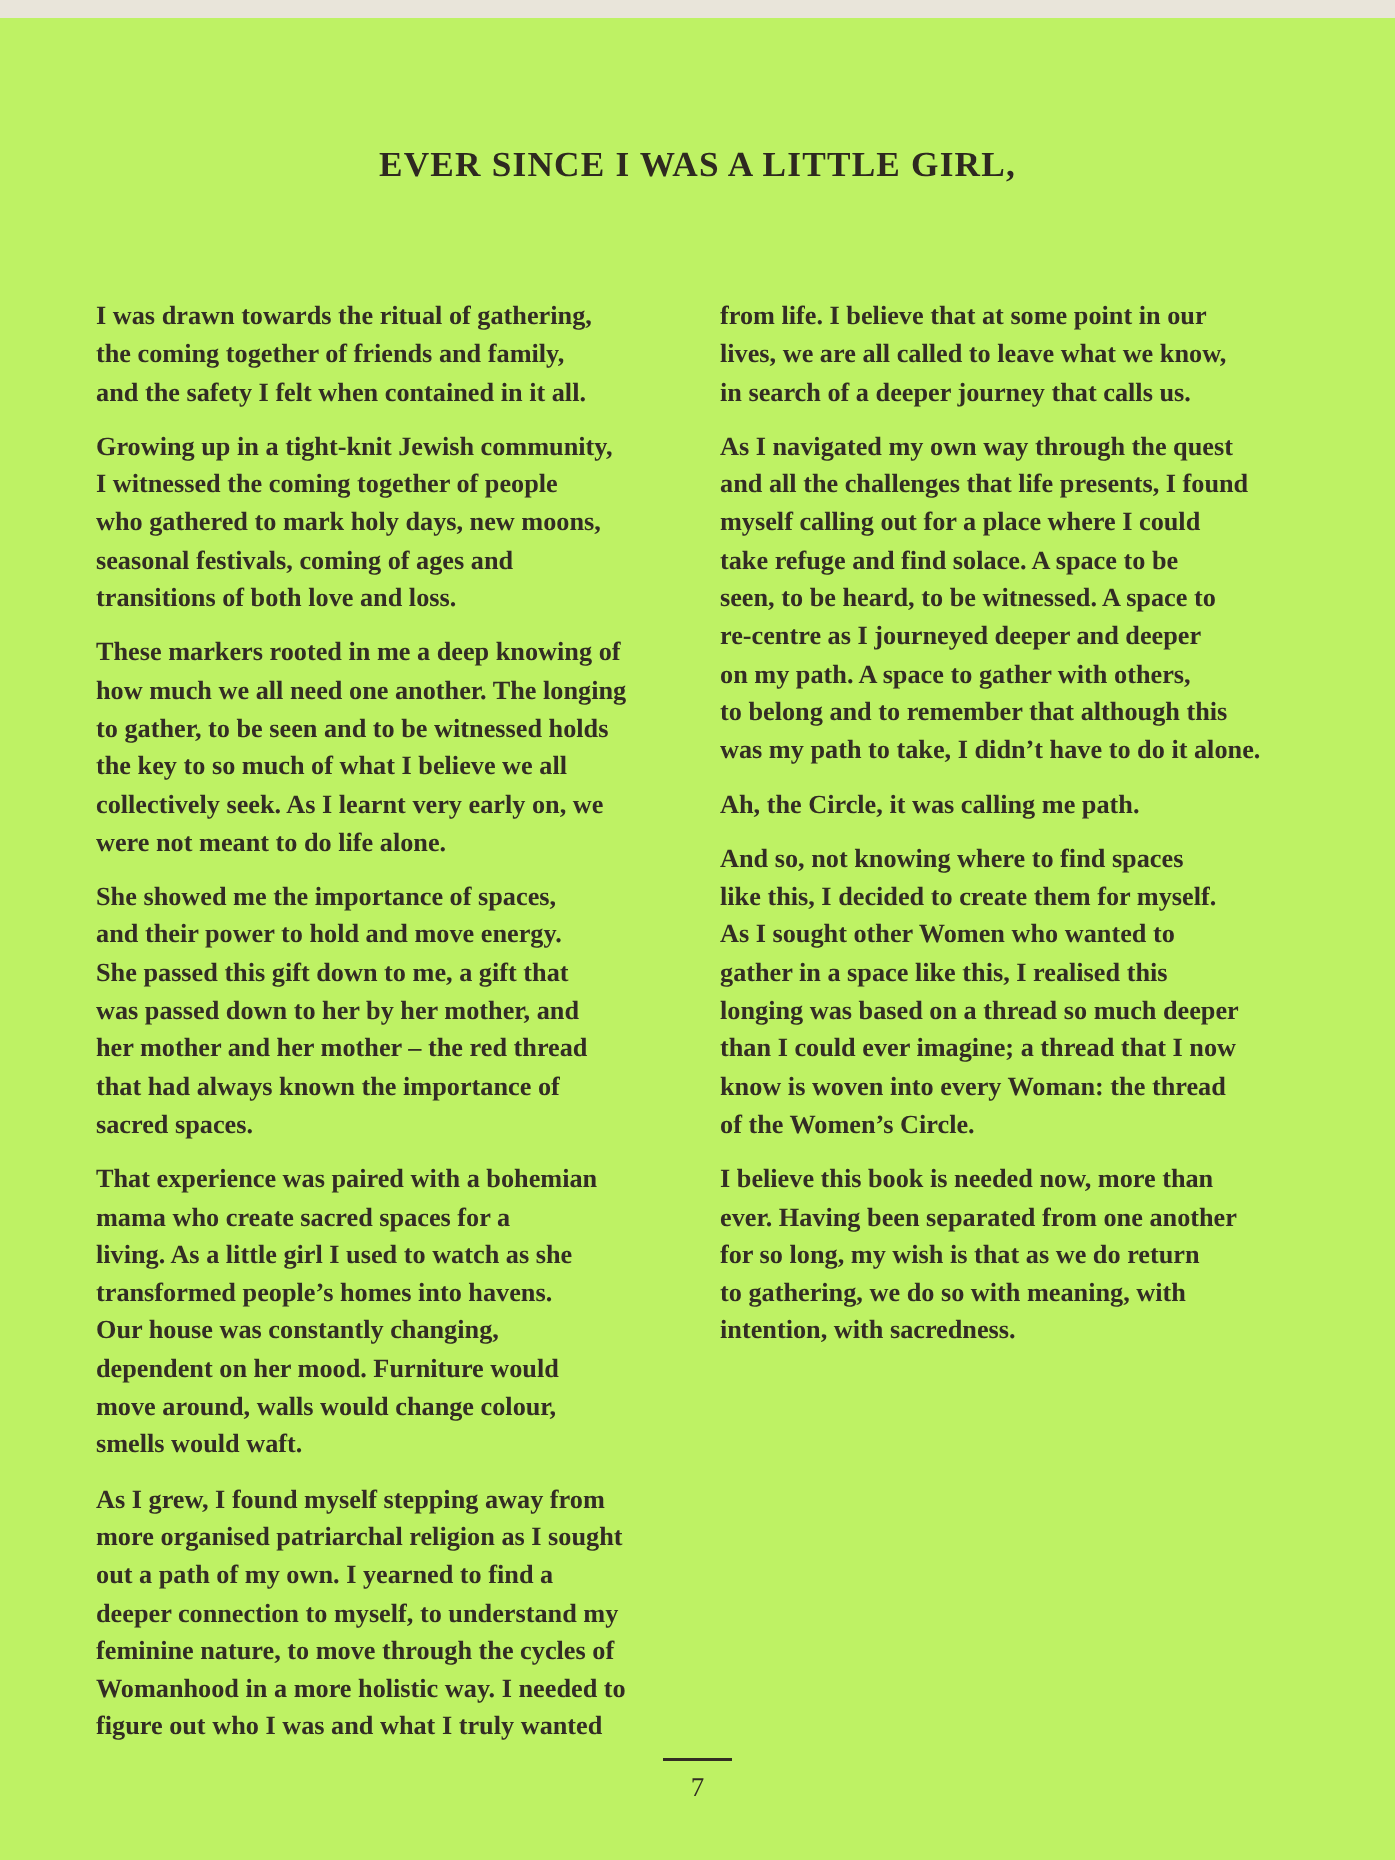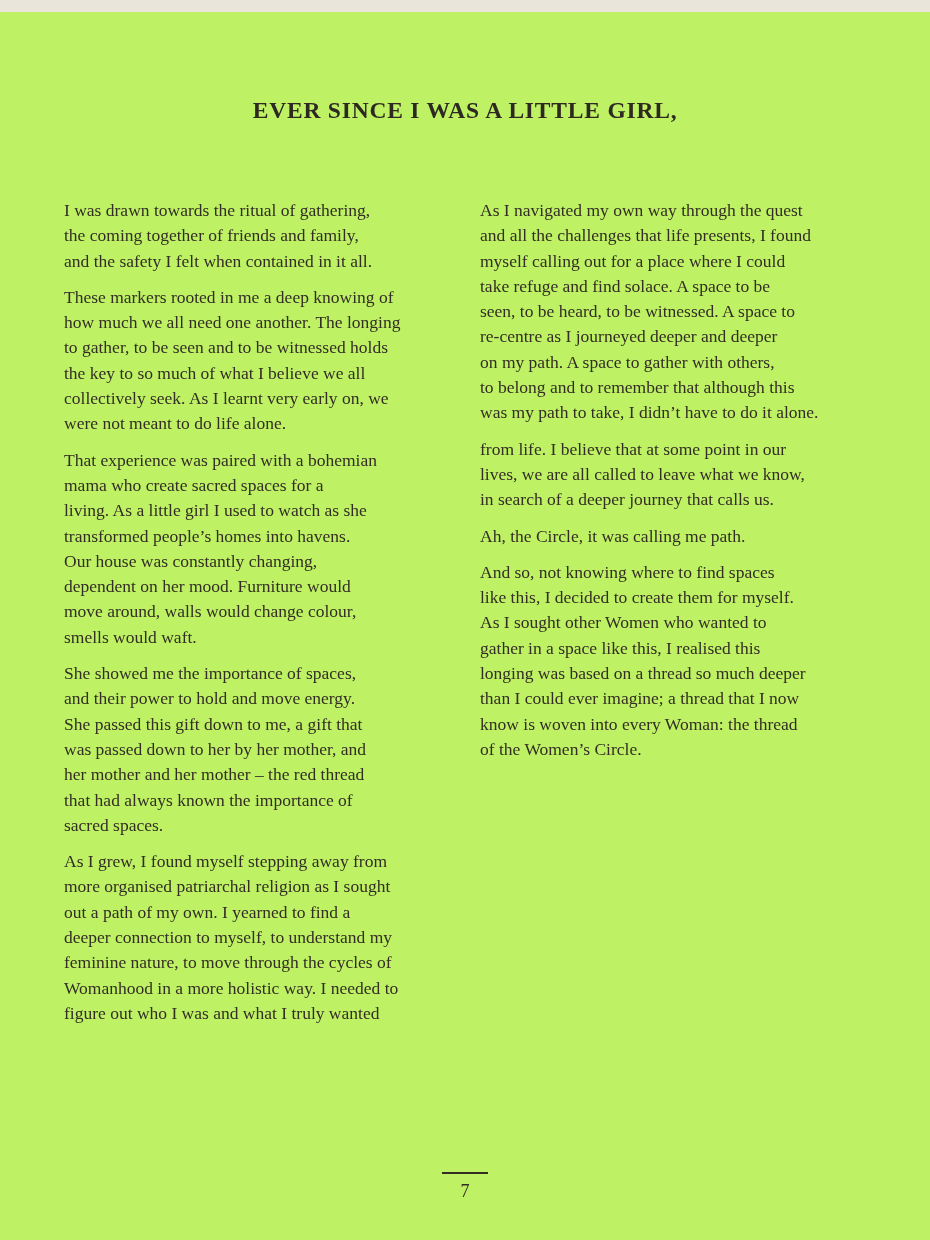--- a/index.html
+++ b/index.html
@@ -28,20 +28,21 @@
     font-size: 23.5px;
     font-weight: bold;
     letter-spacing: 0.8px;
     line-height: 37px;
     color: #2e2920;
   }
   .col {
     position: absolute;
     top: 186px;
     width: 406px;
+    font-weight: bold;
   }
   .col-left  { left: 64px; }
   .col-right { left: 480px; }
   .para {
     margin: 0 0 11px 0;
     font-size: 17.5px;
     line-height: 25.3px;
     white-space: pre-line;
     color: #332d24;
   }
@@ -70,72 +71,82 @@
 <div class="page">
 
   <div class="title-block">
     <div class="title-line">EVER SINCE I WAS A LITTLE GIRL,</div>
   </div>
 
   <div class="col col-left">
     <p class="para">I was drawn towards the ritual of gathering,
 the coming together of friends and family,
 and the safety I felt when contained in it all.</p>
+    <p class="para">Growing up in a tight-knit Jewish community,
+I witnessed the coming together of people
+who gathered to mark holy days, new moons,
+seasonal festivals, coming of ages and
+transitions of both love and loss.</p>
     <p class="para">These markers rooted in me a deep knowing of
 how much we all need one another. The longing
 to gather, to be seen and to be witnessed holds
 the key to so much of what I believe we all
 collectively seek. As I learnt very early on, we
 were not meant to do life alone.</p>
+    <p class="para">She showed me the importance of spaces,
+and their power to hold and move energy.
+She passed this gift down to me, a gift that
+was passed down to her by her mother, and
+her mother and her mother – the red thread
+that had always known the importance of
+sacred spaces.</p>
     <p class="para">That experience was paired with a bohemian
 mama who create sacred spaces for a
 living. As a little girl I used to watch as she
 transformed people’s homes into havens.
 Our house was constantly changing,
 dependent on her mood. Furniture would
 move around, walls would change colour,
 smells would waft.</p>
-    <p class="para">She showed me the importance of spaces,
-and their power to hold and move energy.
-She passed this gift down to me, a gift that
-was passed down to her by her mother, and
-her mother and her mother – the red thread
-that had always known the importance of
-sacred spaces.</p>
     <p class="para">As I grew, I found myself stepping away from
 more organised patriarchal religion as I sought
 out a path of my own. I yearned to find a
 deeper connection to myself, to understand my
 feminine nature, to move through the cycles of
 Womanhood in a more holistic way. I needed to
 figure out who I was and what I truly wanted</p>
   </div>
 
   <div class="col col-right">
+    <p class="para">from life. I believe that at some point in our
+lives, we are all called to leave what we know,
+in search of a deeper journey that calls us.</p>
     <p class="para">As I navigated my own way through the quest
 and all the challenges that life presents, I found
 myself calling out for a place where I could
 take refuge and find solace. A space to be
 seen, to be heard, to be witnessed. A space to
 re-centre as I journeyed deeper and deeper
 on my path. A space to gather with others,
 to belong and to remember that although this
 was my path to take, I didn’t have to do it alone.</p>
-    <p class="para">from life. I believe that at some point in our
-lives, we are all called to leave what we know,
-in search of a deeper journey that calls us.</p>
     <p class="para">Ah, the Circle, it was calling me path.</p>
     <p class="para">And so, not knowing where to find spaces
 like this, I decided to create them for myself.
 As I sought other Women who wanted to
 gather in a space like this, I realised this
 longing was based on a thread so much deeper
 than I could ever imagine; a thread that I now
 know is woven into every Woman: the thread
 of the Women’s Circle.</p>
+    <p class="para">I believe this book is needed now, more than
+ever. Having been separated from one another
+for so long, my wish is that as we do return
+to gathering, we do so with meaning, with
+intention, with sacredness.</p>
   </div>
 
   <div class="footer">
     <div class="footer-rule"></div>
     <div class="page-number">7</div>
   </div>
 
 </div>
 
 </body></html>

